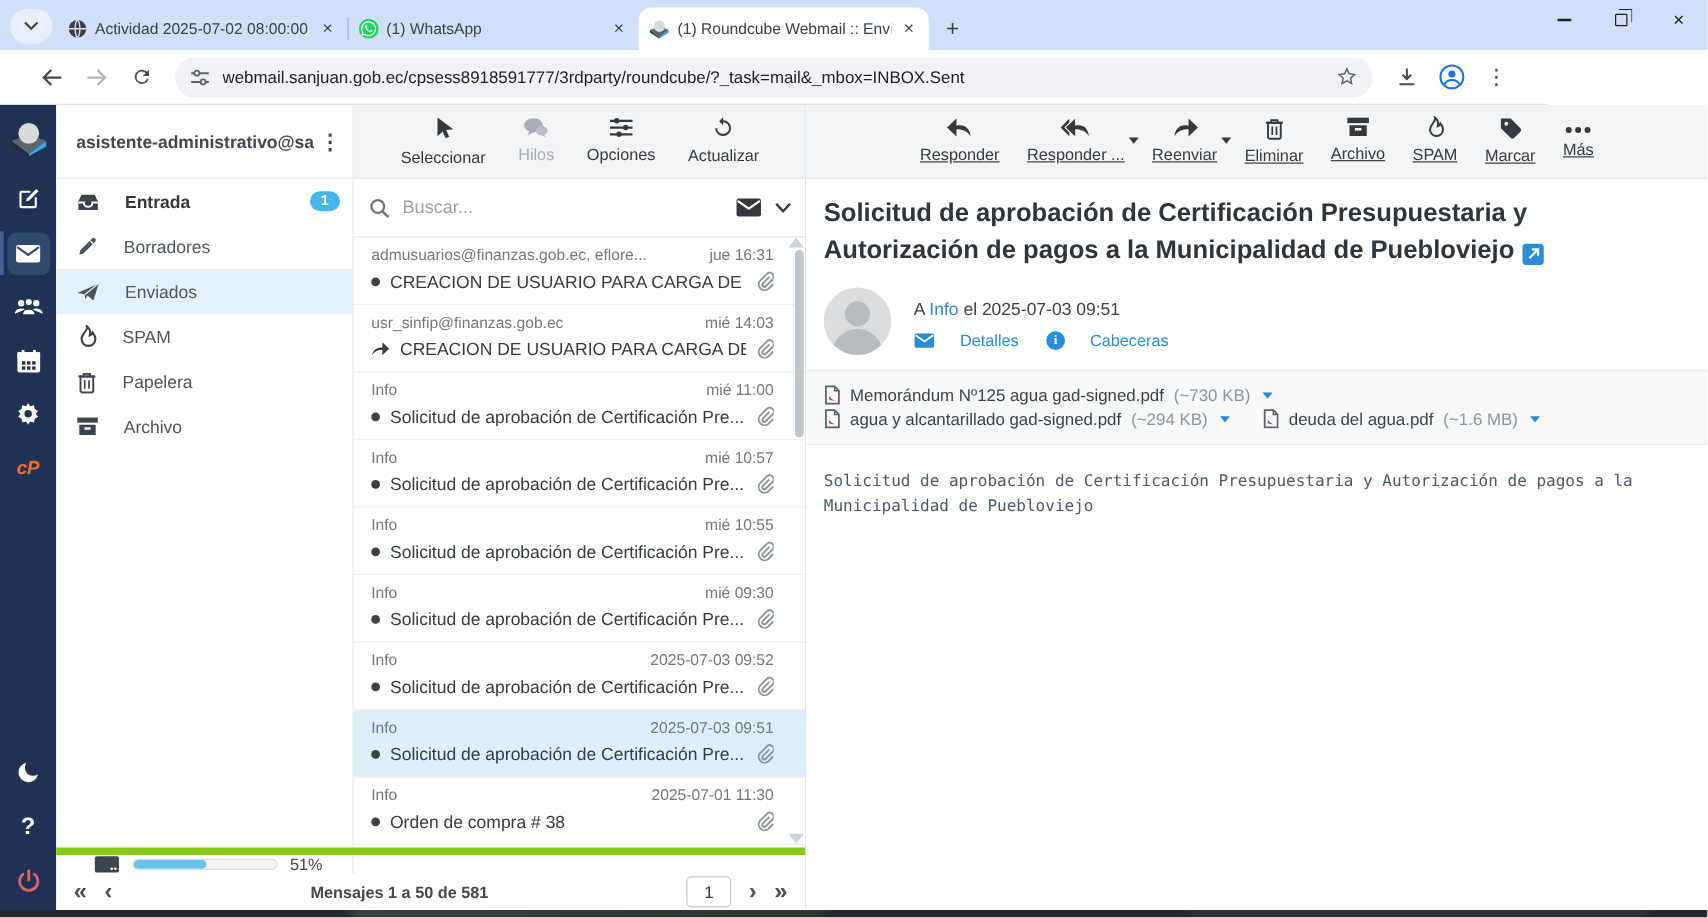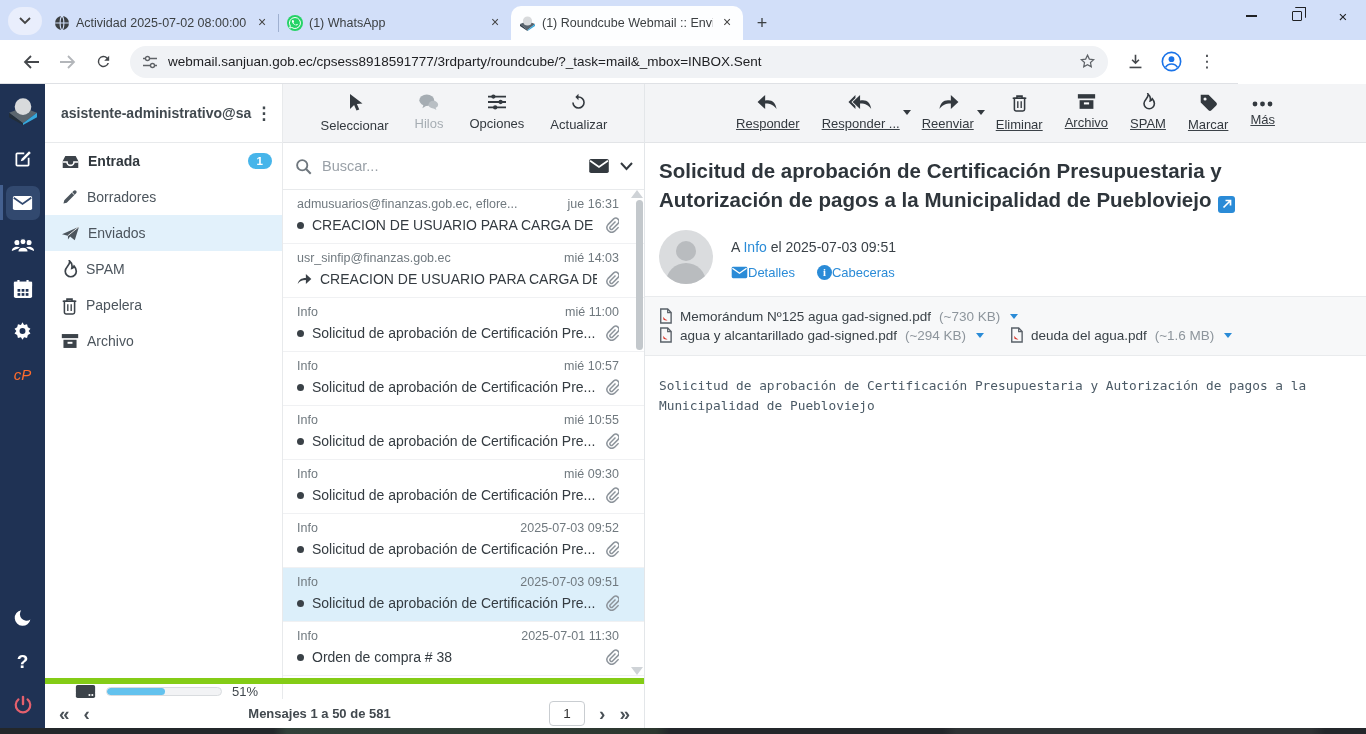--- a/index.html
+++ b/index.html
@@ -15,47 +15,47 @@
   .tab .close { width:16px; height:16px; border-radius:8px; text-align:center; line-height:15px; font-size:14px; color:#444; }
   .tab.active { background:#fdfeff; border-radius:10px 10px 0 0; height:34px; }
   .tab-sep { width:1px; height:18px; background:#9fb0d0; margin-bottom:8px; }
   .newtab { width:26px; height:26px; margin:0 0 4px 6px; border-radius:13px; display:flex; align-items:center; justify-content:center; font-size:18px; color:#3c4043; }
   .wincontrols { position:absolute; right:0; top:0; height:34px; display:flex; }
   .winbtn { width:46px; height:32px; display:flex; align-items:center; justify-content:center; color:#202124; font-size:15px; }
   .winbtn .restore { width:10px; height:10px; border:1.4px solid #202124; border-radius:1px; position:relative; }
   .winbtn .restore::before { content:""; position:absolute; left:2px; bottom:2px; width:10px; height:10px; border:1.4px solid #202124; border-left:none; border-bottom:none; border-radius:1px; }
   .minline { width:11px; height:1.6px; background:#202124; }
 
-  .navbar { position:absolute; top:40px; left:0; width:1238px; height:44px; background:#fff; display:flex; align-items:center; padding:0 16px; gap:6px; border-bottom:1px solid #dfe1e5; }
+  .navbar { position:absolute; top:40px; left:0; width:1238px; height:44px; background:#fff; display:flex; align-items:center; padding:0 26px; gap:6px; border-bottom:1px solid #dfe1e5; }
   .navbtn { width:30px; height:30px; border-radius:15px; display:flex; align-items:center; justify-content:center; font-size:17px; color:#44474b; }
   .navbtn.disabled { color:#b3b6ba; }
   .omnibox { flex:1; height:32px; background:#f0f2f5; border-radius:16px; display:flex; align-items:center; padding:0 12px; gap:10px; margin:0 6px; }
   .omnibox .url { flex:1; font-size:13.5px; color:#202124; white-space:nowrap; overflow:hidden; }
 
   
   .app { position:absolute; top:84px; left:0; width:1366px; height:644px; display:flex; }
 
   
   .rail { width:45px; background:#1f3254; display:flex; flex-direction:column; align-items:center; flex-shrink:0; }
   .rail-item { width:45px; height:43px; display:flex; align-items:center; justify-content:center; color:#fff; position:relative; }
   .rail-logo { height:54px; }
   .rail-item.active::before { content:""; position:absolute; left:0; top:4px; bottom:4px; width:3px; background:#44608f; }
   .rail-item.active .pad { background:#32496f; border-radius:7px; width:34px; height:34px; display:flex; align-items:center; justify-content:center; }
   .rail-bottom { margin-top:auto; padding-bottom:2px; }
-  .cp-text { color:#ff6c2c; font-weight:normal; font-size:15px; font-style:italic; }
+  .cp-text { color:#ff6c2c; font-weight:bold; font-size:15px; font-style:italic; }
   .q-text { color:#fff; font-weight:bold; font-size:19px; }
 
   
   .middle { width:600px; display:flex; flex-direction:column; border-right:1px solid #e3e6e9; flex-shrink:0; background:#fff; }
   .middle-cols { flex:1; display:flex; overflow:hidden; }
   .folders { width:238px; border-right:1px solid #e8eaec; display:flex; flex-direction:column; }
   .acct { height:59px; display:flex; align-items:center; padding:0 6px 0 16px; border-bottom:1px solid #e8eaec; }
   .acct .name { flex:1; font-size:14px; font-weight:bold; color:#41494f; white-space:nowrap; overflow:hidden; }
   .kebab { width:24px; text-align:center; font-size:17px; color:#41494f; letter-spacing:0; font-weight:bold; }
-  .folder { height:36px; display:flex; align-items:center; gap:8px; padding:0 10px 0 16px; font-size:14px; color:#4c555d; }
+  .folder { height:36px; display:flex; align-items:center; gap:20px; padding:0 10px 0 16px; font-size:14px; color:#4c555d; }
   .folder.inbox { font-weight:bold; color:#31383e; }
   .folder.selected { background:#e2f1fb; }
   .folder .flabel { flex:1; }
   .badge { background:#47b5ea; color:#fff; font-size:11.5px; font-weight:bold; padding:2px 9px; border-radius:9px; }
 
   
   .mlist { width:362px; display:flex; flex-direction:column; }
   .listbar { height:59px; background:#f3f4f6; border-bottom:1px solid #e2e4e7; display:flex; align-items:flex-start; justify-content:center; gap:26px; padding-top:9px; }
   .tbtn { display:flex; flex-direction:column; align-items:center; gap:5px; font-size:13px; color:#33393f; position:relative; }
   .tbtn.disabled { color:#a6adb3; }
@@ -93,21 +93,21 @@
   .subject-wrap { padding:13px 22px 6px 14px; }
   .subject { font-size:20.5px; font-weight:bold; color:#2e353b; line-height:29px; max-width:690px; display:inline; }
   .extlink { display:inline-flex; width:17px; height:17px; background:#2a8bd7; border-radius:3px; align-items:center; justify-content:center; vertical-align:-2px; margin-left:7px; }
   .senderblk { display:flex; padding:10px 14px 12px; gap:18px; }
   .avatar { width:54px; height:54px; border-radius:27px; background:#dadcde; overflow:hidden; position:relative; flex-shrink:0; }
   .avatar .head { position:absolute; left:17px; top:11px; width:20px; height:20px; border-radius:10px; background:#b9bcbf; }
   .avatar .body { position:absolute; left:7px; top:33px; width:40px; height:26px; border-radius:20px 20px 0 0; background:#b9bcbf; }
   .sline1 { font-size:14px; color:#3b4248; margin:9px 0 10px; }
   .sline1 .to-link { color:#2a8bd7; }
   .sline2 { display:flex; gap:22px; align-items:center; font-size:13px; color:#2a8bd7; }
-  .sline2 .item { display:flex; align-items:center; gap:0; }
+  .sline2 .item { display:flex; align-items:center; gap:20px; }
   .infodot { width:15px; height:15px; border-radius:8px; background:#2a8bd7; color:#fff; font-size:10.5px; font-weight:bold; text-align:center; line-height:15px; font-family:"Liberation Serif",serif; }
   .attachband { background:#f7f8f9; border-top:1px solid #e9ebed; border-bottom:1px solid #e9ebed; padding:8px 14px 9px; }
   .attrow { display:flex; gap:26px; margin:3px 0; }
   .attach { display:flex; align-items:center; gap:8px; font-size:13.5px; color:#3a4248; }
   .attach .size { color:#8d959c; }
   .caret-dn { width:0; height:0; border-left:4.5px solid transparent; border-right:4.5px solid transparent; border-top:5.5px solid #2a8bd7; margin-left:2px; }
   .bodytext { padding:20px 20px 0 14px; font-family:"DejaVu Sans Mono", monospace; font-size:12.8px; line-height:20px; color:#4b5a66; white-space:pre-line; }
 
   
   .desktop-strip { position:absolute; left:0; bottom:0; width:1366px; height:6px;

